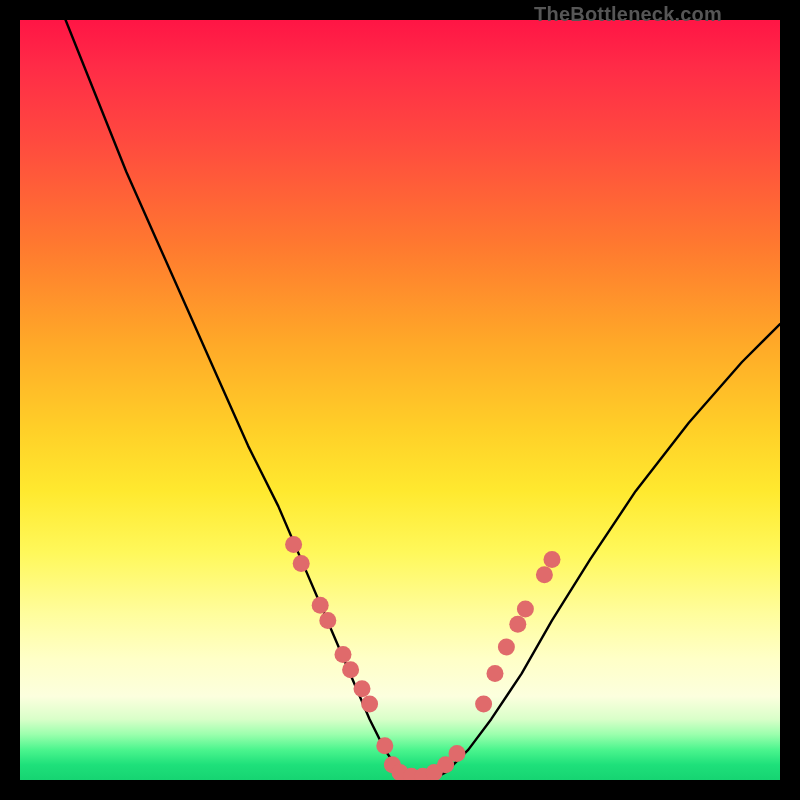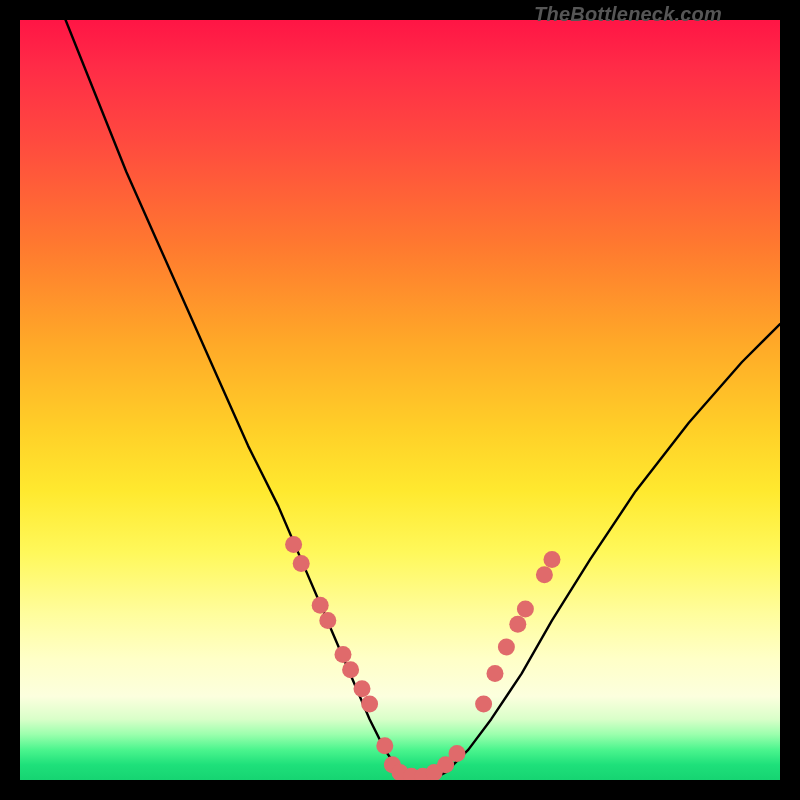--- a/index.html
+++ b/index.html
@@ -9,21 +9,20 @@
     height: 800px;
     background: #000;
     font-family: Arial, Helvetica, sans-serif;
     overflow: hidden;
   }
   .frame {
     position: relative;
     width: 744px;
     height: 800px;
     background: #000;
-    font-style: italic;
   }
   .plot-area {
     position: absolute;
     left: 20px;
     top: 20px;
     width: 760px;
     height: 760px;
     
     background: linear-gradient(to bottom,
       #ff1545 0%,

